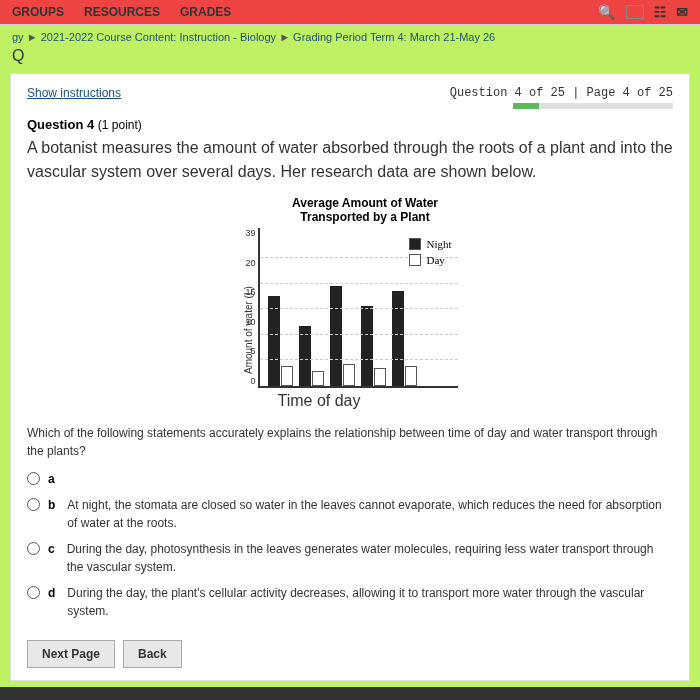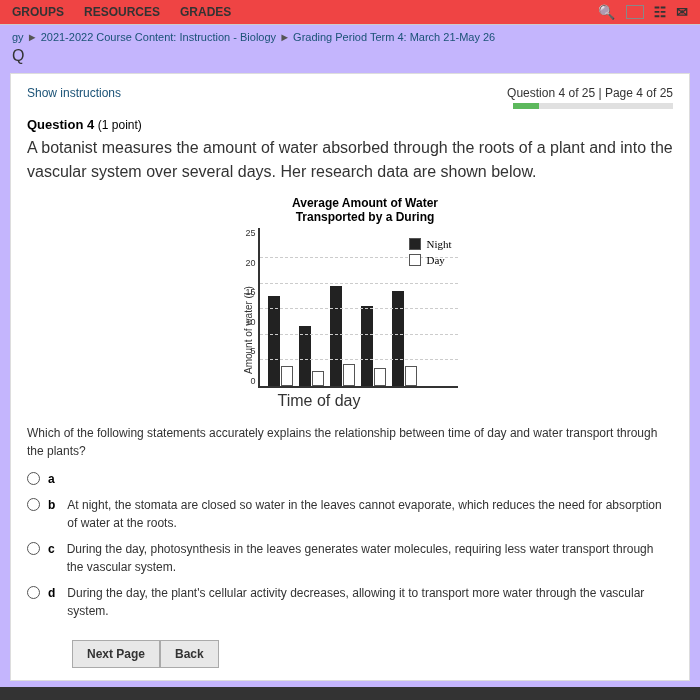--- a/index.html
+++ b/index.html
@@ -29,21 +29,21 @@
       display: flex;
       gap: 10px;
       align-items: center;
     }
     .top-bar-icon {
       width: 18px; height: 14px;
       border: 1px solid #888;
       display: inline-block;
     }
     .content-area {
-      background: #c4b5fd;
+      background: #bef264;
       flex: 1;
       padding: 0;
     }
     .breadcrumb {
       font-size: 11px;
       color: #555;
       padding: 6px 12px 2px 12px;
     }
     .breadcrumb a { color: #1a5276; text-decoration: none; }
     .q-symbol {
@@ -61,25 +61,27 @@
     .header-row {
       display: flex;
       justify-content: space-between;
       align-items: flex-start;
       margin-bottom: 8px;
     }
     .show-instructions {
       color: #1a5276;
       font-size: 12px;
       cursor: pointer;
+      text-decoration: underline;
     }
     .question-meta {
       font-size: 12px;
       color: #333;
       text-align: right;
+      font-family: Liberation Mono, monospace;
     }
     .progress-bar-container {
       width: 160px;
       height: 6px;
       background: #e0e0e0;
       margin-top: 3px;
       margin-left: auto;
     }
     .progress-bar-fill {
       height: 100%;
@@ -240,23 +242,22 @@
     .option-label {
       font-weight: bold;
       margin-right: 4px;
       flex-shrink: 0;
     }
     .option-text {
       color: #333;
     }
     .button-row {
       display: flex;
-      gap: 0;
+      gap: 8px;
       margin-top: 20px;
-      margin-left: 45px;
     }
     .btn {
       padding: 6px 14px;
       font-size: 12px;
       border: 1px solid #aaa;
       cursor: pointer;
       font-weight: bold;
     }
     .btn-primary {
       background: #e8e8e8;
@@ -313,29 +314,29 @@
     <div class="question-title">
       <span>Question 4</span>
       <span style="font-weight:normal; font-size:12px;text-align:right;">(1 point)</span>
     </div>
 
     <div class="question-desc">A botanist measures the amount of water absorbed through the roots of a plant and into the vascular system over several days. Her research data are shown below.</div>
 
     <div class="chart-section">
       <div class="chart-title">
         <div>Average Amount of Water</div>
-        <div>Transported by a During</div>
+        <div>Transported by a Plant</div>
       </div>
       <div class="chart-wrapper">
         <div class="y-axis-label">Amount of water (L)</div>
         <div class="chart-area">
           <div class="chart-plot">
 
             <div class="y-ticks">
-              <span class="y-tick">25</span>
+              <span class="y-tick">39</span>
               <span class="y-tick">20</span>
               <span class="y-tick">15</span>
               <span class="y-tick">10</span>
               <span class="y-tick">5</span>
               <span class="y-tick">0</span>
             </div>
 
             <div class="gridline" style="bottom:128px;"></div>
             <div class="gridline" style="bottom:102px;"></div>
             <div class="gridline" style="bottom:77px;"></div>

